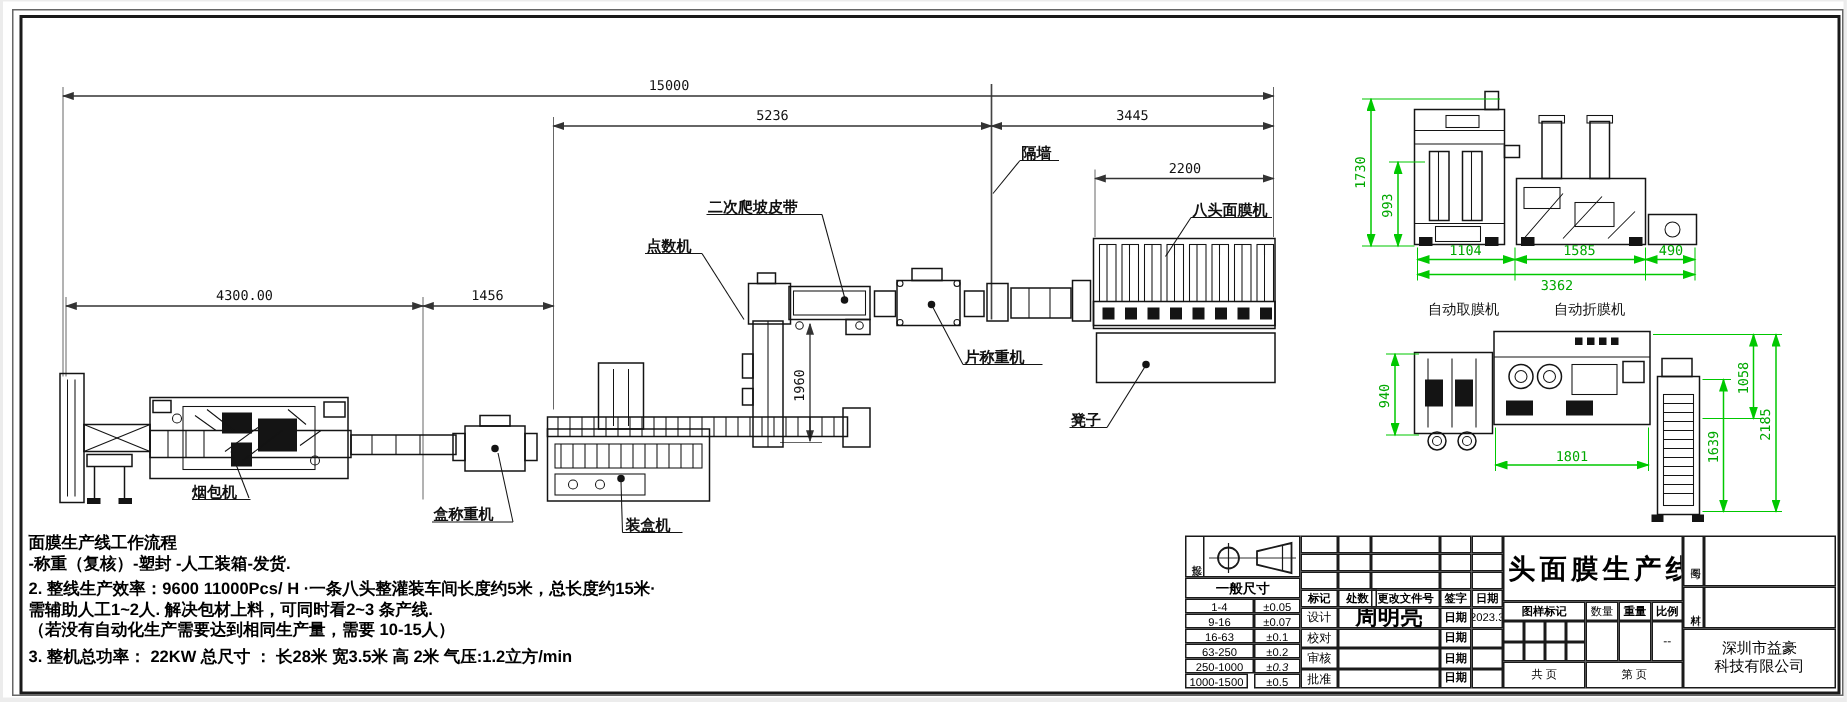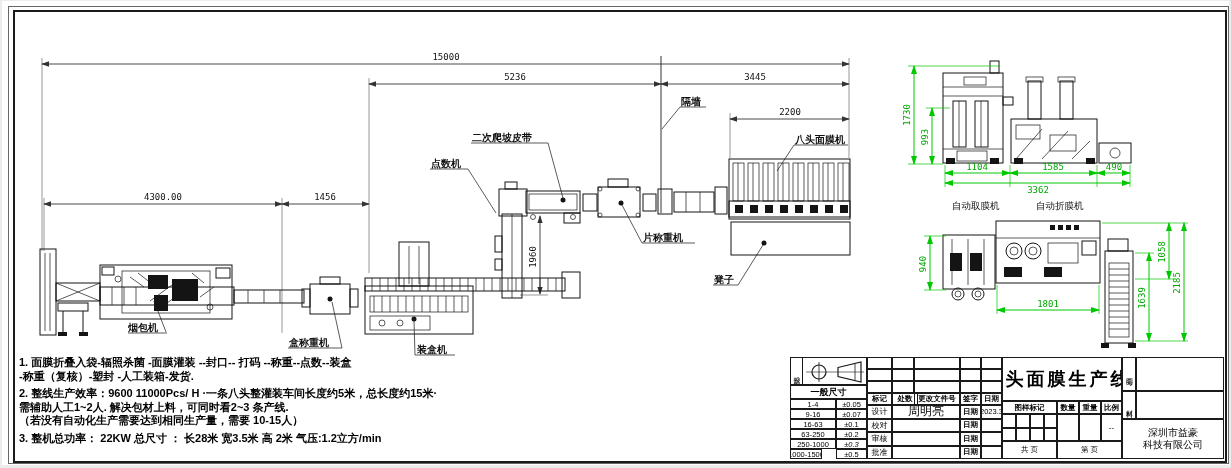--- a/index.html
+++ b/index.html
@@ -22,21 +22,21 @@
   
   #notes{position:absolute;left:17px;top:355px;width:640px;color:#000;font-size:11px;font-weight:bold;line-height:13.5px;}
   #notes .gap{height:4px;}
   
   #tblock{position:absolute;left:788px;top:356px;width:434px;height:102px;box-sizing:border-box;font-size:8px;color:#000;}
   #tblock .cell{position:absolute;box-sizing:border-box;border:1px solid #1a1a1a;display:flex;align-items:center;justify-content:center;overflow:hidden;white-space:nowrap;}
   .vert{writing-mode:vertical-rl;text-orientation:upright;letter-spacing:1px;font-size:7px;}
   .big-title{font-size:18px;font-weight:bold;letter-spacing:3px;}
   .company{flex-direction:column;font-size:10px;font-weight:normal;line-height:12px;}
   .small{font-size:7.5px;}
-  .name{font-size:12px;font-weight:normal;}
+  .name{font-size:15px;font-weight:bold;}
 </style>
 </head>
 <body>
 
 <div id="stage">
   <div id="sheet">
     <div class="frame-outer"></div>
     <div class="frame-inner"></div>
 
     <svg width="1231" height="468" viewBox="0 0 1231 468">
@@ -344,21 +344,21 @@
         <line class="gdim" x1="1167" y1="222" x2="1167" y2="278" marker-start="url(#arG)" marker-end="url(#arG)"></line>
         <text class="gtx" transform="rotate(-90 1163 251)" x="1163" y="251" text-anchor="middle">1058</text>
         <line class="gdim" x1="1147" y1="252" x2="1147" y2="340" marker-start="url(#arG)" marker-end="url(#arG)"></line>
         <text class="gtx" transform="rotate(-90 1143 297)" x="1143" y="297" text-anchor="middle">1639</text>
         <line class="gdim" x1="1182" y1="222" x2="1182" y2="340" marker-start="url(#arG)" marker-end="url(#arG)"></line>
         <text class="gtx" transform="rotate(-90 1178 282)" x="1178" y="282" text-anchor="middle">2185</text>
       </g>
     </svg>
 
     <div id="notes">
-      <div>1. 面膜折叠入袋-辐照杀菌 -面膜灌装 --封口--  打码 --称重--点数--装盒</div>
+      <div>面膜生产线工作流程</div>
       <div>-称重（复核）-塑封 -人工装箱-发货.</div>
       <div class="gap"></div>
       <div>2. 整线生产效率：9600  11000Pcs/ H  ·一条八头整灌装车间长度约5米，总长度约15米·</div>
       <div>需辅助人工1~2人. 解决包材上料，可同时看2~3  条产线.</div>
       <div>（若没有自动化生产需要达到相同生产量，需要 10-15人）</div>
       <div class="gap"></div>
       <div>3. 整机总功率：  22KW    总尺寸 ：  长28米  宽3.5米  高 2米    气压:1.2立方/min</div>
     </div>
 
     <div id="tblock">
@@ -377,21 +377,21 @@
       <div class="cell small" style="left:0;top:42px;width:46px;height:10px;">1-4</div>
       <div class="cell small" style="left:46px;top:42px;width:31px;height:10px;">±0.05</div>
       <div class="cell small" style="left:0;top:52px;width:46px;height:10px;">9-16</div>
       <div class="cell small" style="left:46px;top:52px;width:31px;height:10px;">±0.07</div>
       <div class="cell small" style="left:0;top:62px;width:46px;height:10px;">16-63</div>
       <div class="cell small" style="left:46px;top:62px;width:31px;height:10px;">±0.1</div>
       <div class="cell small" style="left:0;top:72px;width:46px;height:10px;">63-250</div>
       <div class="cell small" style="left:46px;top:72px;width:31px;height:10px;">±0.2</div>
       <div class="cell small" style="left:0;top:82px;width:46px;height:10px;">250-1000</div>
       <div class="cell small" style="left:46px;top:82px;width:31px;height:10px;font-style:italic;">±0.3</div>
-      <div class="cell small" style="left:0;top:92px;width:32px;height:10px;">1000-1500</div>
+      <div class="cell small" style="left:0;top:92px;width:42px;height:10px;">1000-1500</div>
       <div class="cell small" style="left:46px;top:92px;width:31px;height:10px;">±0.5</div>
 
       <div class="cell" style="left:77px;top:0;width:25px;height:12px;"></div>
         <div class="cell" style="left:102px;top:0;width:22px;height:12px;"></div>
         <div class="cell" style="left:124px;top:0;width:46px;height:12px;"></div>
         <div class="cell" style="left:170px;top:0;width:21px;height:12px;"></div>
         <div class="cell" style="left:191px;top:0;width:21px;height:12px;"></div>
       <div class="cell" style="left:77px;top:12px;width:25px;height:12px;"></div>
         <div class="cell" style="left:102px;top:12px;width:22px;height:12px;"></div>
         <div class="cell" style="left:124px;top:12px;width:46px;height:12px;"></div>
@@ -420,21 +420,21 @@
       <div class="cell name" style="left:102px;top:75px;width:68px;height:13.5px;"></div>
       <div class="cell small" style="left:170px;top:75px;width:21px;height:13.5px;font-weight:bold;">日期</div>
       <div class="cell small" style="left:191px;top:75px;width:21px;height:13.5px;"></div>
       <div class="cell" style="left:77px;top:88.5px;width:25px;height:13.5px;">批准</div>
       <div class="cell name" style="left:102px;top:88.5px;width:68px;height:13.5px;"></div>
       <div class="cell small" style="left:170px;top:88.5px;width:21px;height:13.5px;font-weight:bold;">日期</div>
       <div class="cell small" style="left:191px;top:88.5px;width:21px;height:13.5px;"></div>
 
       <div class="cell big-title" style="left:212px;top:0;width:120px;height:44px;">8头面膜生产线</div>
       <div class="cell small" style="left:212px;top:44px;width:55px;height:13px;font-weight:bold;">图样标记</div>
-      <div class="cell small" style="left:267px;top:44px;width:22px;height:13px;font-weight:bold;">数量</div>
+      <div class="cell small" style="left:267px;top:44px;width:22px;height:13px;font-weight:normal;">数量</div>
       <div class="cell small" style="left:289px;top:44px;width:22px;height:13px;font-weight:bold;">重量</div>
       <div class="cell small" style="left:311px;top:44px;width:21px;height:13px;font-weight:bold;">比例</div>
       <div class="cell" style="left:212px;top:57px;width:14px;height:13.5px;"></div>
         <div class="cell" style="left:226px;top:57px;width:14px;height:13.5px;"></div>
         <div class="cell" style="left:240px;top:57px;width:14px;height:13.5px;"></div>
         <div class="cell" style="left:254px;top:57px;width:13px;height:13.5px;"></div>
       <div class="cell" style="left:212px;top:70.5px;width:14px;height:13.5px;"></div>
         <div class="cell" style="left:226px;top:70.5px;width:14px;height:13.5px;"></div>
         <div class="cell" style="left:240px;top:70.5px;width:14px;height:13.5px;"></div>
         <div class="cell" style="left:254px;top:70.5px;width:13px;height:13.5px;"></div>

